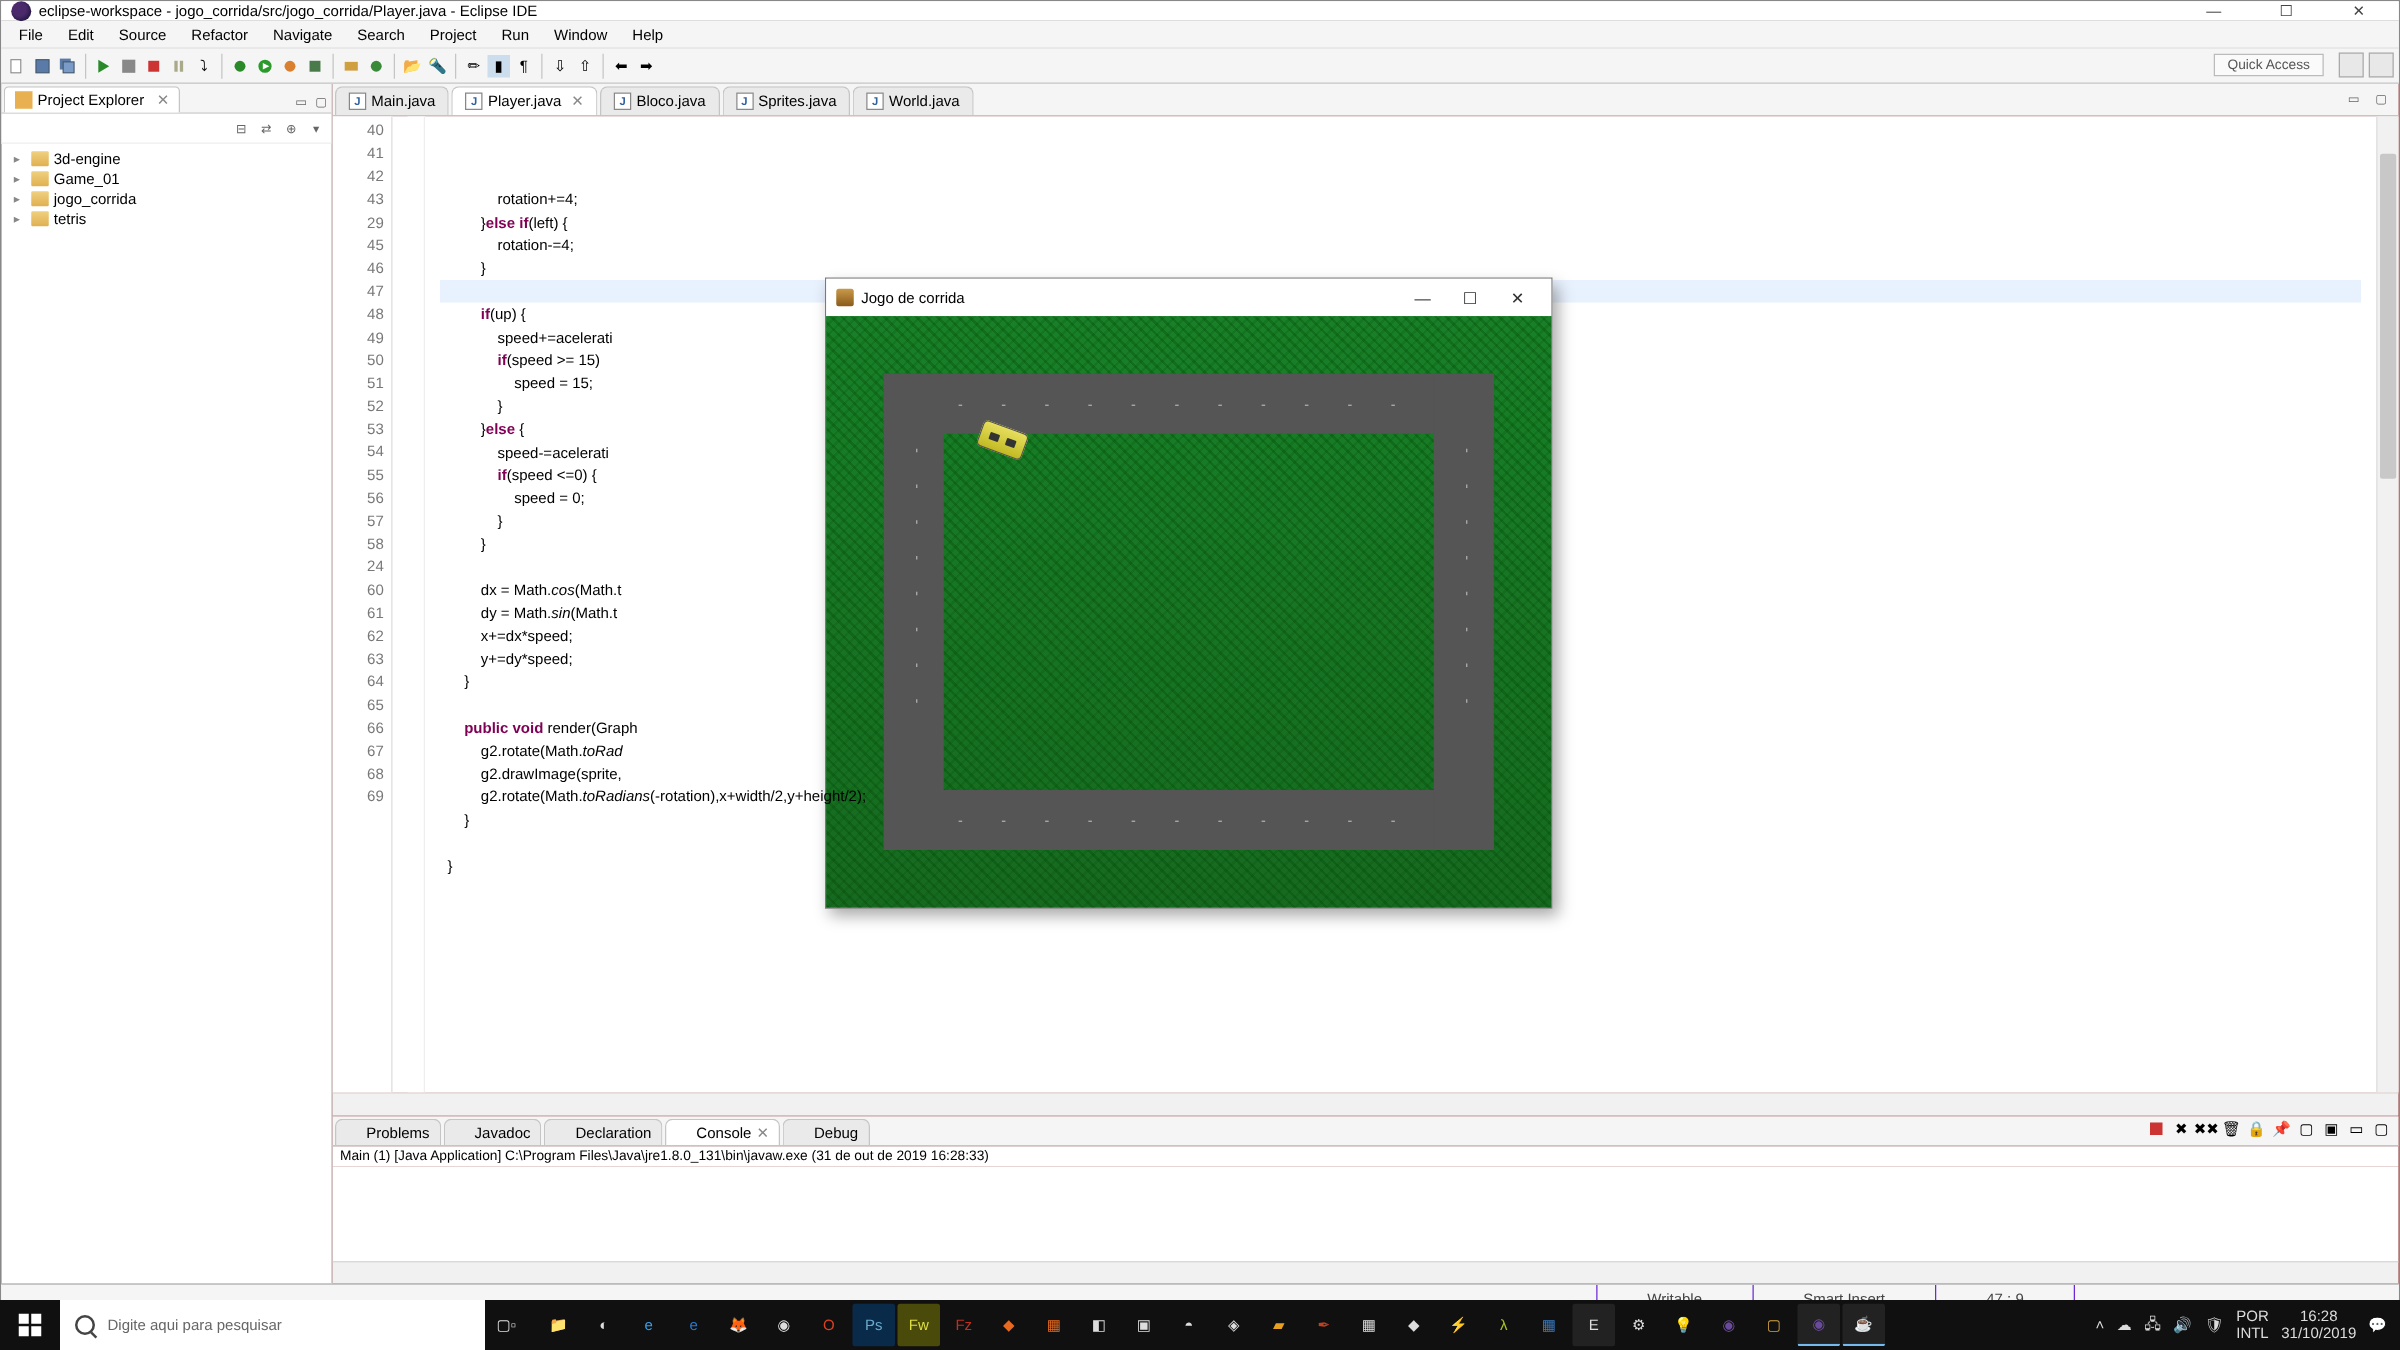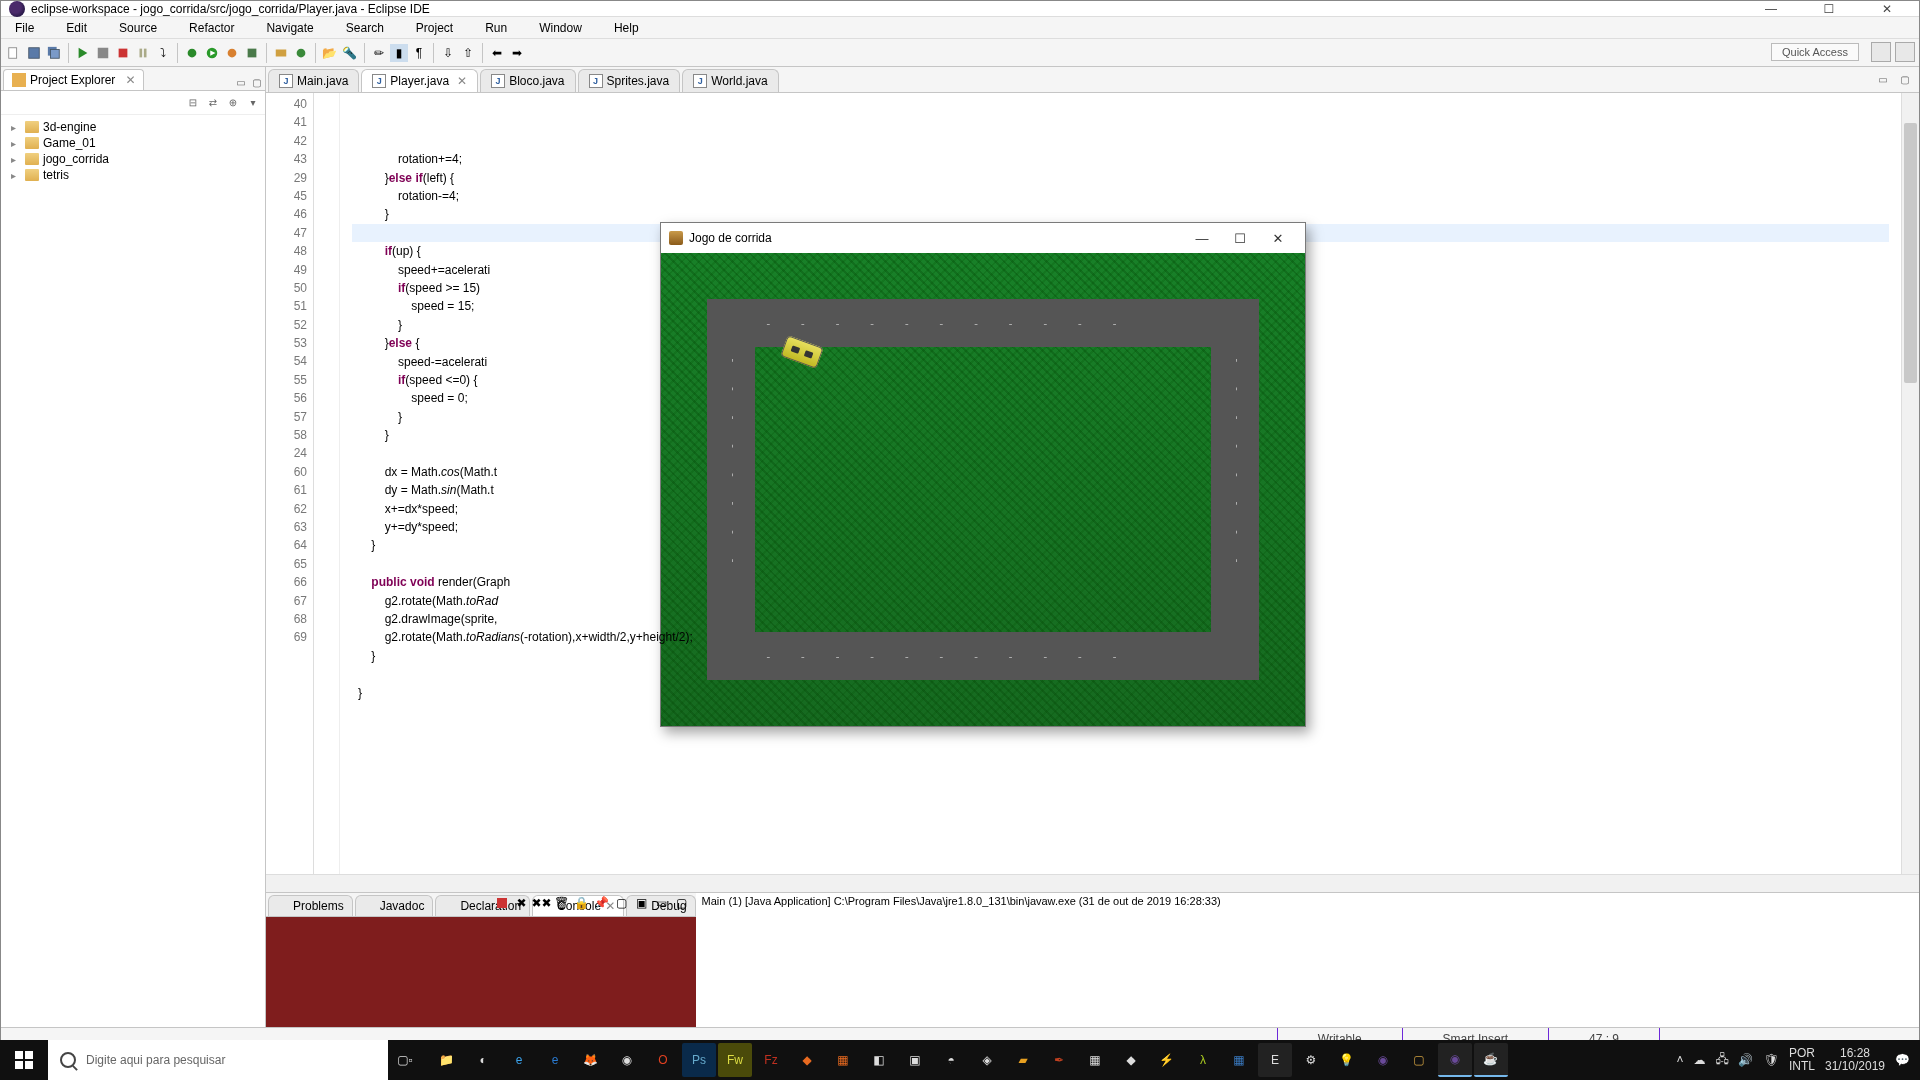--- a/index.html
+++ b/index.html
@@ -3,21 +3,21 @@
 <meta charset="utf-8">
 <style>
 * { margin: 0; padding: 0; box-sizing: border-box; font-family: "Segoe UI", Tahoma, sans-serif; font-size: 12px; }
 body { width: 1920px; height: 1080px; background: #3f3f3f; overflow: hidden; position: relative; }
 .eclipse-window { position: absolute; top: 0; left: 0; width: 1920px; height: 1050px; background: #fff; display: flex; flex-direction: column; border: 1px solid #888; }
 .titlebar { height: 16px; background: #fff; display: flex; align-items: center; padding: 0 8px; border-bottom: 1px solid #ddd; }
 .titlebar .icon { width: 16px; height: 16px; background: radial-gradient(circle at 40% 40%, #4a2a6a 40%, #2a1a4a 70%); border-radius: 50%; margin-right: 6px; }
 .titlebar .title { color: #000; flex: 1; }
 .winbtns { display: flex; gap: 18px; margin-right: 4px; }
 .winbtn { width: 40px; height: 24px; display: flex; align-items: center; justify-content: center; color: #444; cursor: pointer; }
-.menubar { height: 22px; display: flex; align-items: center; padding: 0 4px; background: #f5f5f5; border-bottom: 1px solid #ddd; gap: 12px; }
+.menubar { height: 22px; display: flex; align-items: center; padding: 0 4px; background: #f5f5f5; border-bottom: 1px solid #ddd; }
 .menubar span { padding: 2px 10px; cursor: pointer; }
 .toolbar { height: 28px; background: #f5f5f5; border-bottom: 1px solid #c5c5c5; display: flex; align-items: center; padding: 0 4px; gap: 2px; position: relative; }
 .tbtn { width: 18px; height: 18px; border: 1px solid transparent; display: inline-flex; align-items: center; justify-content: center; cursor: pointer; }
 .tbtn svg { width: 14px; height: 14px; }
 .tsep { width: 1px; height: 20px; background: #c5c5c5; margin: 0 3px; }
 .quick-access { position: absolute; right: 60px; top: 4px; border: 1px solid #bbb; padding: 2px 10px; background: #fafafa; font-size: 11px; color: #555; }
 .persp-icons { position: absolute; right: 4px; top: 3px; display: flex; gap: 4px; }
 .persp-icons div { width: 20px; height: 20px; border: 1px solid #aaa; background: #e8e8e8; }
 .main-area { flex: 1; display: flex; background: #7f1d1d; overflow: hidden; }
 .sidebar { width: 265px; display: flex; flex-direction: column; border-right: 1px solid #c5c5c5; background: #fff; }
@@ -43,35 +43,35 @@
 .fold-col { width: 14px; background: #fff; border-right: 1px solid #eee; }
 .code { flex: 1; padding: 2px 6px; line-height: 18.4px; white-space: pre; color: #000; overflow: hidden; position: relative; }
 .code .line { height: 18.4px; }
 .kw { color: #7f0055; font-weight: bold; }
 .it { font-style: italic; }
 .highlight-line { position: absolute; left: 0; right: 0; height: 18.4px; background: #e8f2fe; z-index: 0; }
 .code-content { position: relative; z-index: 1; }
 .vscroll { width: 18px; background: #f1f1f1; border-left: 1px solid #ddd; position: relative; }
 .vscroll .thumb { position: absolute; left: 2px; right: 2px; top: 30px; height: 260px; background: #c8c8c8; border-radius: 2px; }
 .hscroll { height: 18px; background: #f1f1f1; border-top: 1px solid #ddd; }
-.bottom-panel { height: 135px; display: flex; flex-direction: row; border-top: 1px solid #c5c5c5; }
+.bottom-panel { height: 135px; display: flex; flex-direction: column; border-top: 1px solid #c5c5c5; }
 .btabs { height: 24px; display: flex; align-items: end; background: #f5f5f5; border-bottom: 1px solid #c5c5c5; padding-left: 2px; gap: 2px; position: relative; }
 .btab { display: flex; align-items: center; gap: 4px; padding: 3px 8px; background: #eaeaea; border: 1px solid #c5c5c5; border-bottom: none; border-radius: 6px 6px 0 0; cursor: pointer; font-size: 11px; }
 .btab.active { background: #fff; }
 .btab .bicon { width: 12px; height: 12px; }
 .btoolbar { position: absolute; right: 6px; top: 2px; display: flex; gap: 4px; }
 .btoolbar .bbtn { width: 16px; height: 16px; display: flex; align-items: center; justify-content: center; cursor: pointer; }
 .console-header { padding: 2px 6px; font-size: 11px; background: #fff; color: #000; }
 .console-body { flex: 1; background: #fff; }
 .statusbar { height: 22px; background: #f5f5f5; border-top: 1px solid #c5c5c5; display: flex; align-items: center; font-size: 11px; color: #444; }
 .statusbar .cell { padding: 0 40px; border-left: 1px solid #6d28d9; height: 100%; display: flex; align-items: center; text-align: right; }
 .statusbar .spacer { flex: 1; }
 
 
-.game-window { position: absolute; left: 660px; top: 222px; width: 646px; height: 505px; background: #fff; border: 1px solid #7a7a7a; box-shadow: 4px 6px 12px rgba(0,0,0,0.35); display: flex; flex-direction: column; }
+.game-window { position: absolute; left: 660px; top: 222px; width: 582px; height: 505px; background: #fff; border: 1px solid #7a7a7a; box-shadow: 4px 6px 12px rgba(0,0,0,0.35); display: flex; flex-direction: column; }
 .game-title { height: 30px; display: flex; align-items: center; padding: 0 8px; background: #fff; }
 .game-title .gicon { width: 14px; height: 14px; margin-right: 6px; background: linear-gradient(#c99a4a,#8a5a1a); border-radius: 2px; }
 .game-title .gt { flex: 1; font-size: 12px; }
 .game-title .gbtn { width: 38px; height: 22px; display: flex; align-items: center; justify-content: center; cursor: pointer; font-size: 13px; color: #333; }
 .game-canvas { flex: 1; position: relative; background: #1a7a2a; background-image:
   repeating-linear-gradient(45deg, rgba(0,60,0,0.25) 0 2px, transparent 2px 6px),
   repeating-linear-gradient(-45deg, rgba(0,80,0,0.2) 0 2px, transparent 2px 6px),
   linear-gradient(#188028,#166a20);
 }
 .road { position: absolute; background: #555; }

